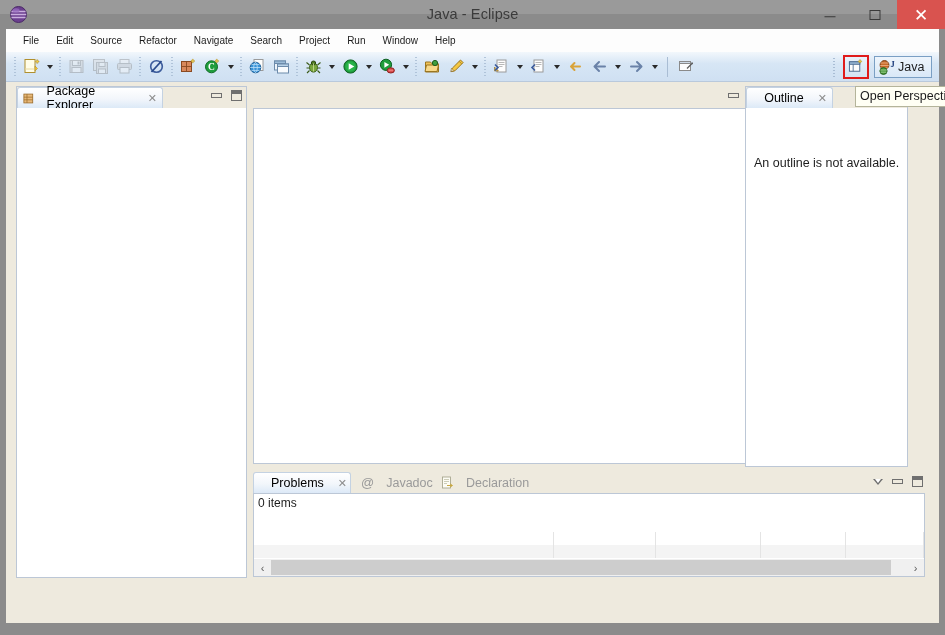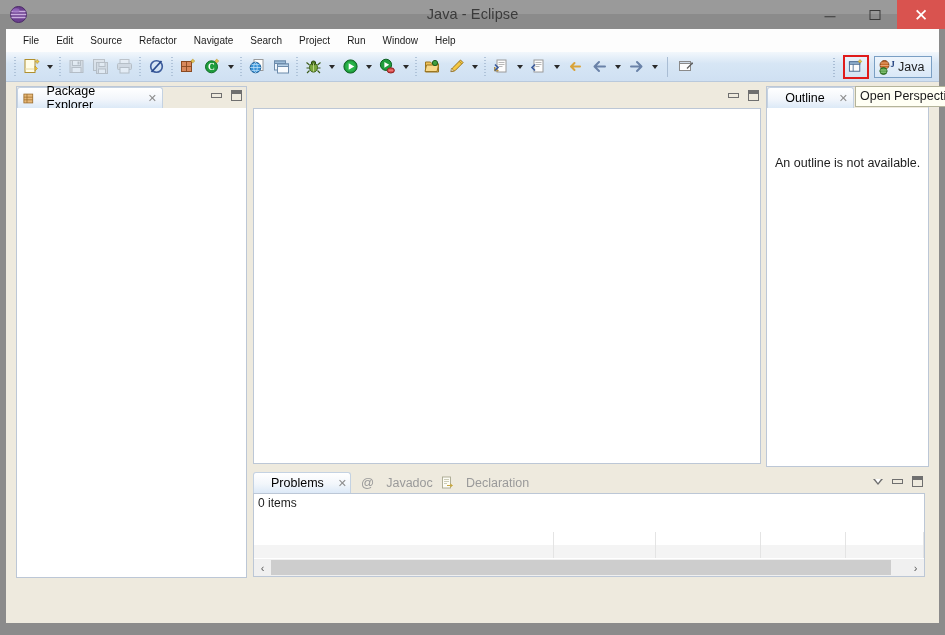--- a/index.html
+++ b/index.html
@@ -260,21 +260,21 @@
     background: #eeeade;
   }
   #editor-blank {
     position: absolute; left: 5px; top: 22px;
     width: 508px; height: 356px;
     background: #fff;
     border: 1px solid #bcc7d6;
   }
 
   
-  #outline-view { left: 760px; top: 4px; width: 163px; height: 381px; }
+  #outline-view { left: 739px; top: 4px; width: 163px; height: 381px; }
   .outline-msg {
     position: absolute; left: 8px; top: 48px;
     font-size: 12.5px; color: #1c1c1c;
   }
 
   
   #problems-view {
     position: absolute; left: 242px; top: 390px;
     width: 681px; height: 106px;
     background: #eeeade;

